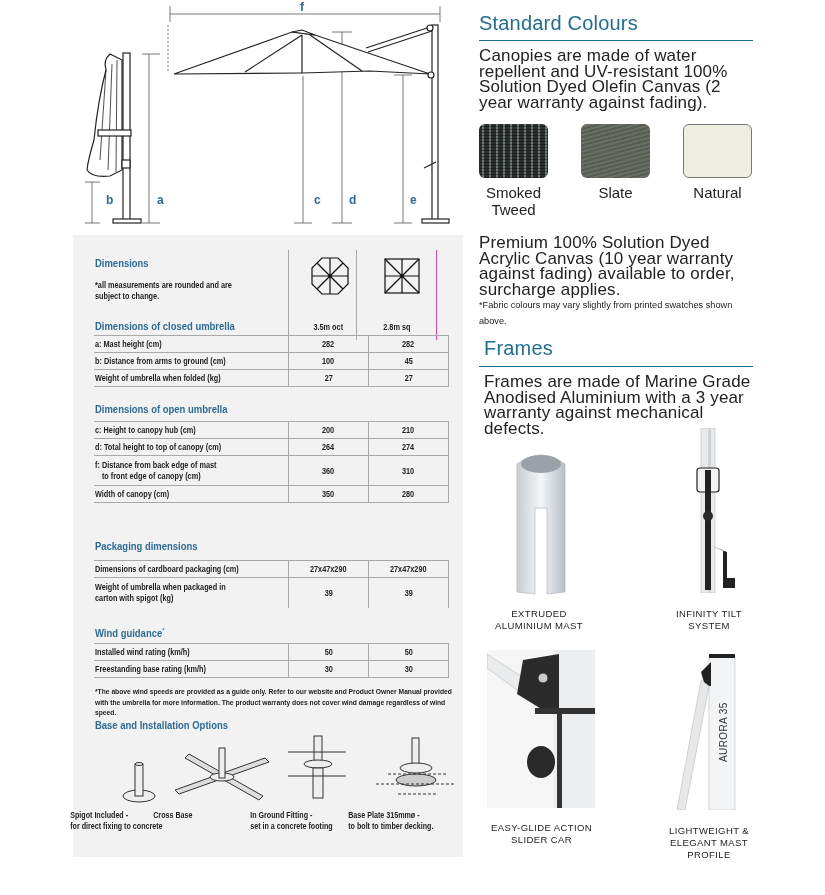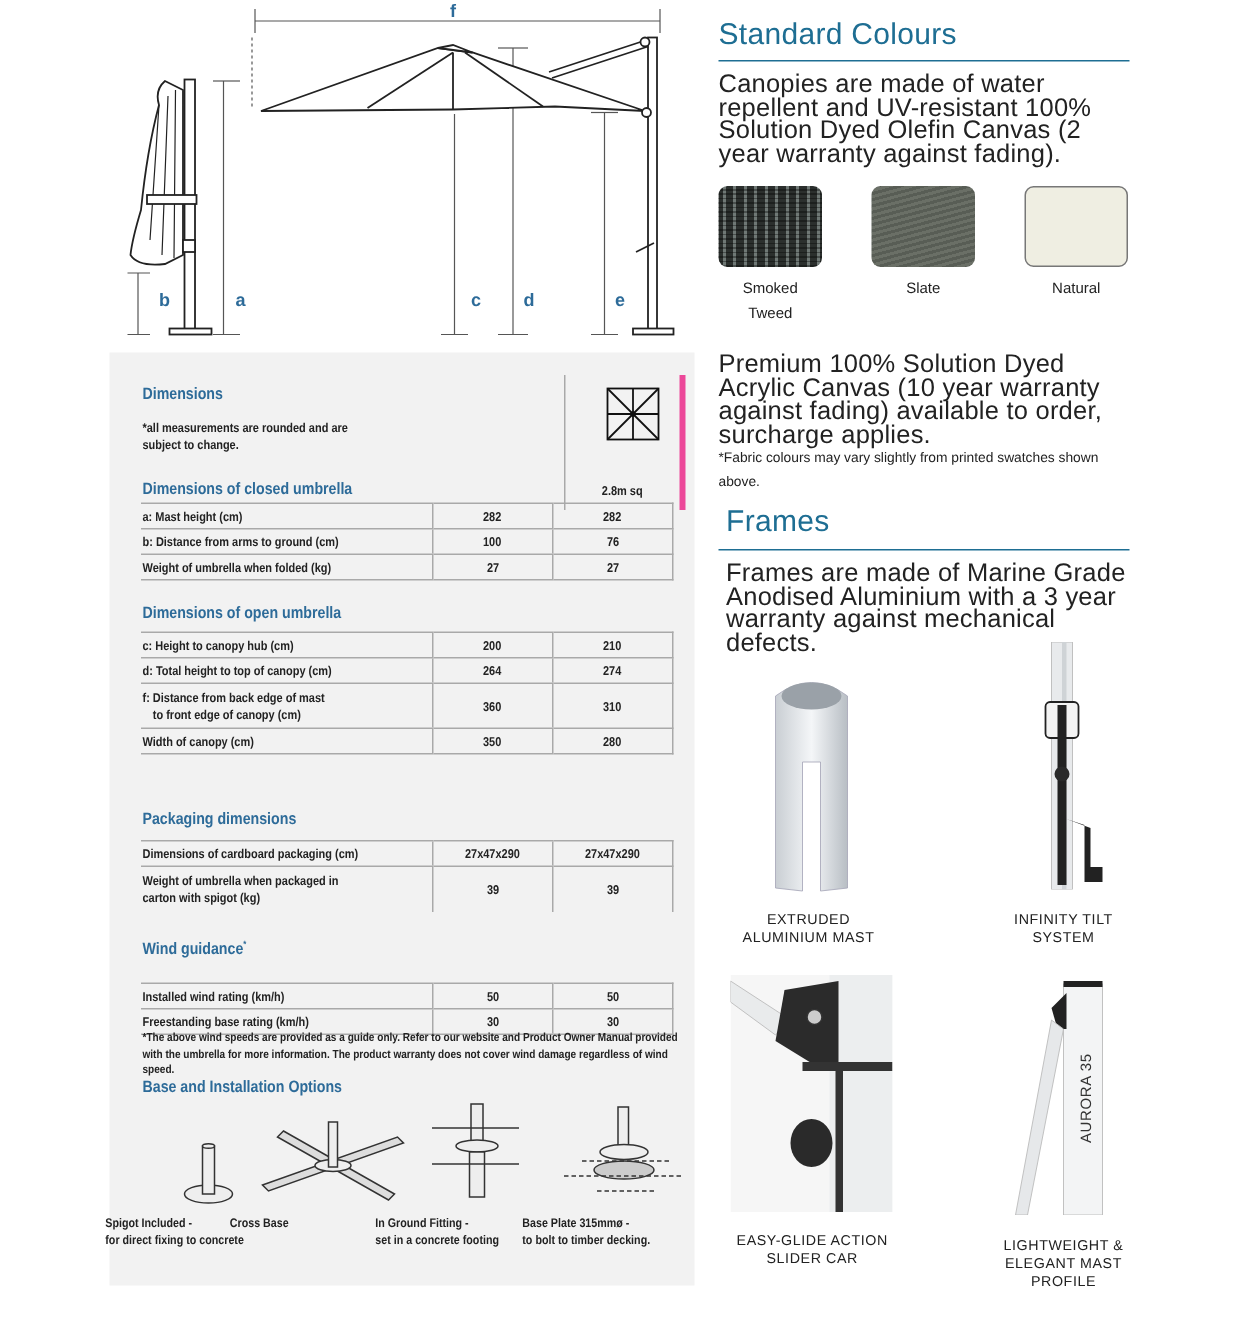--- a/index.html
+++ b/index.html
@@ -21,36 +21,36 @@
   .spec-table td { border-bottom: 1px solid #a9a9a9; font-size: 8.5px; font-weight: bold; color: #222; height: 17px; vertical-align: middle; }
   .spec-table tr:first-child td { border-top: 1px solid #a9a9a9; }
   .spec-table td.label { width: 194px; padding-left: 1px; }
   .spec-table td.label span { display: inline-block; transform: scaleX(0.86); transform-origin: left; white-space: nowrap; line-height: 11px; }
   .spec-table td.val { width: 80px; text-align: center; border-left: 1px solid #a9a9a9; }
   .spec-table td.val span { display: inline-block; transform: scaleX(0.86); }
   .spec-table td.val:last-child { border-right: 1px solid #a9a9a9; }
 
   .header-cols { position: absolute; left: 215px; top: 15px; width: 161px; height: 50px; }
   .hcol { position: absolute; top: 0; width: 80px; height: 90px; border-left: 1px solid #a9a9a9; }
-  .hcol.c2 { left: 88px; border-right: 4px solid #ec4899; width: 81px; }
+  .hcol.c2 { left: 68px; border-right: 1px solid #ec4899; width: 81px; }
   .hcol svg { position: absolute; left: 21px; top: 6px; }
   .hcol .shape-label { position: absolute; top: 72px; width: 100%; text-align: center; font-size: 8.5px; font-weight: bold; }
   .hcol .shape-label span { display: inline-block; transform: scaleX(0.86); }
 
   .bases { position: absolute; left: 16px; top: 505px; width: 370px; height: 105px; }
   .base-item { position: absolute; text-align: left; font-size: 8.3px; font-weight: bold; color: #222; line-height: 11px; }
   .base-item .cap { position: absolute; width: 160px; left: 50%; margin-left: -80px; top: 70px; transform: scaleX(0.86); }
 
   
   .right-col { position: absolute; left: 479px; top: 0; width: 274px; }
   .section-heading { position: absolute; left: 0; width: 274px; color: #1e6e93; font-size: 20px; font-family: "Liberation Sans", sans-serif; letter-spacing: 0.2px; border-bottom: 1.5px solid #1e6e93; }
   .body-text { position: absolute; left: 0; width: 280px; font-size: 17px; line-height: 15.5px; color: #222; letter-spacing: 0.15px; }
   .small-note { position: absolute; left: 0; width: 280px; font-size: 9.2px; line-height: 16px; color: #222; }
 
-  .swatch-wrap { position: absolute; text-align: center; font-size: 10px; color: #222; line-height: 17px; }
+  .swatch-wrap { position: absolute; text-align: center; font-size: 15px; color: #222; line-height: 17px; }
   .swatch { width: 69px; height: 54px; border-radius: 6px; margin: 0 auto 6px auto; }
   .sw-smoked { background:
       repeating-linear-gradient(90deg, #2b2f2d 0 3px, #6f7875 3px 5px, #2b2f2d 5px 7px),
       #2b2f2d; position: relative; }
   .sw-smoked::after { content: ""; position: absolute; inset: 0; border-radius: 6px;
       background: repeating-linear-gradient(0deg, rgba(0,0,0,0.35) 0 1px, transparent 1px 3px); }
   .sw-slate { background:
       repeating-linear-gradient(165deg, #585d55 0 2px, #6a6f66 2px 4px); }
   .sw-natural { background: #efeee2; border: 1.5px solid #777; }
 
@@ -116,20 +116,33 @@
     <text class="dim-label" x="279" y="204">d</text>
     <text class="dim-label" x="340" y="204">e</text>
   </svg>
 </div>
 
 <div class="spec-panel">
   <div class="spec-section-title" style="top:22px;">Dimensions</div>
   <div class="spec-note" style="top:45px; width:170px;">*all measurements are rounded and are subject to change.</div>
 
   <div class="header-cols">
+    <div class="hcol" style="left:0;">
+      <svg width="40" height="40" viewBox="0 0 40 40">
+        <g stroke="#111" stroke-width="1.2" fill="none">
+          <polygon points="12,2 28,2 38,12 38,28 28,38 12,38 2,28 2,12"></polygon>
+          <line x1="20" y1="2" x2="20" y2="38"></line>
+            <line x1="2" y1="20" x2="38" y2="20"></line>
+          <line x1="7" y1="7" x2="33" y2="33"></line>
+            <line x1="33" y1="7" x2="7" y2="33"></line>
+        </g>
+        <circle cx="20" cy="20" r="1.8" fill="#111"></circle>
+      </svg>
+      <div class="shape-label"><span>3.5m oct</span></div>
+    </div>
     <div class="hcol c2">
       <svg width="40" height="40" viewBox="0 0 40 40" style="left:25px;">
         <g stroke="#111" stroke-width="1.2" fill="none">
           <rect x="3" y="3" width="34" height="34"></rect>
           <line x1="20" y1="3" x2="20" y2="37"></line>
             <line x1="3" y1="20" x2="37" y2="20"></line>
           <line x1="3" y1="3" x2="37" y2="37"></line>
             <line x1="37" y1="3" x2="3" y2="37"></line>
         </g>
         <circle cx="20" cy="20" r="1.8" fill="#111"></circle>
@@ -142,21 +155,21 @@
   <table class="spec-table" style="top:100px;">
     <tbody>
         <tr>
           <td class="label"><span>a: Mast height (cm)</span></td>
           <td class="val"><span>282</span></td>
           <td class="val"><span>282</span></td>
         </tr>
     <tr>
           <td class="label"><span>b: Distance from arms to ground (cm)</span></td>
           <td class="val"><span>100</span></td>
-          <td class="val"><span>76</span></td>
+          <td class="val"><span>45</span></td>
         </tr>
     <tr>
           <td class="label"><span>Weight of umbrella when folded (kg)</span></td>
           <td class="val"><span>27</span></td>
           <td class="val"><span>27</span></td>
         </tr>
   </tbody>
     </table>
 
   <div class="spec-section-title" style="top:168px;">Dimensions of open umbrella</div>
@@ -195,21 +208,21 @@
         </tr>
     <tr style="height:30px;">
           <td class="label" style="border-bottom:none;"><span>Weight of umbrella when packaged in</span><br><span>carton with spigot (kg)</span></td>
           <td class="val" style="border-bottom:none;"><span>39</span></td>
           <td class="val" style="border-bottom:none;"><span>39</span></td>
         </tr>
   </tbody>
     </table>
 
   <div class="spec-section-title" style="top:392px;"><span>Wind guidance</span><sup style="font-size:6px;">*</sup></div>
-  <table class="spec-table" style="top:408px;margin-top:12px;">
+  <table class="spec-table" style="top:408px;">
     <tbody>
         <tr>
           <td class="label"><span>Installed wind rating (km/h)</span></td>
           <td class="val"><span>50</span></td>
           <td class="val"><span>50</span></td>
         </tr>
     <tr>
           <td class="label"><span>Freestanding base rating (km/h)</span></td>
           <td class="val"><span>30</span></td>
           <td class="val"><span>30</span></td>

